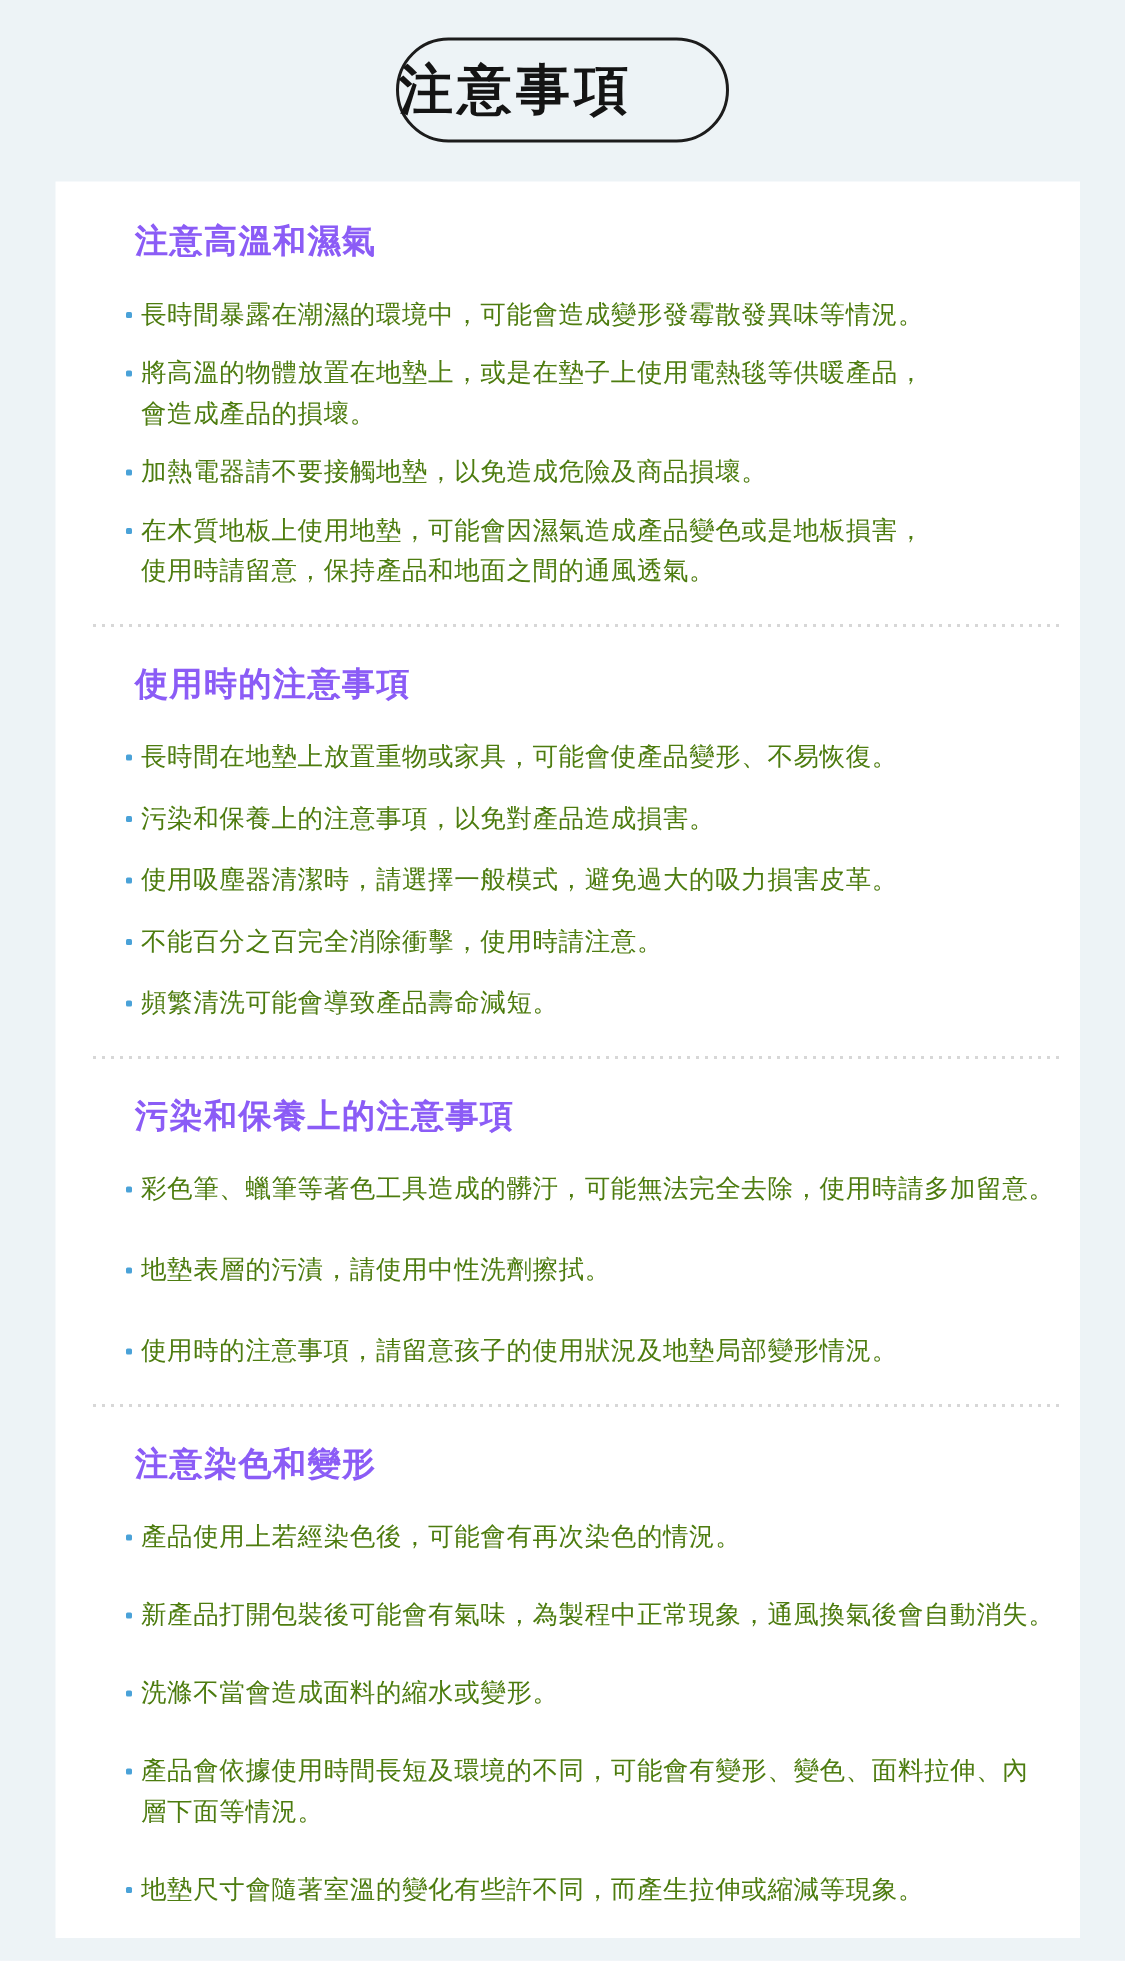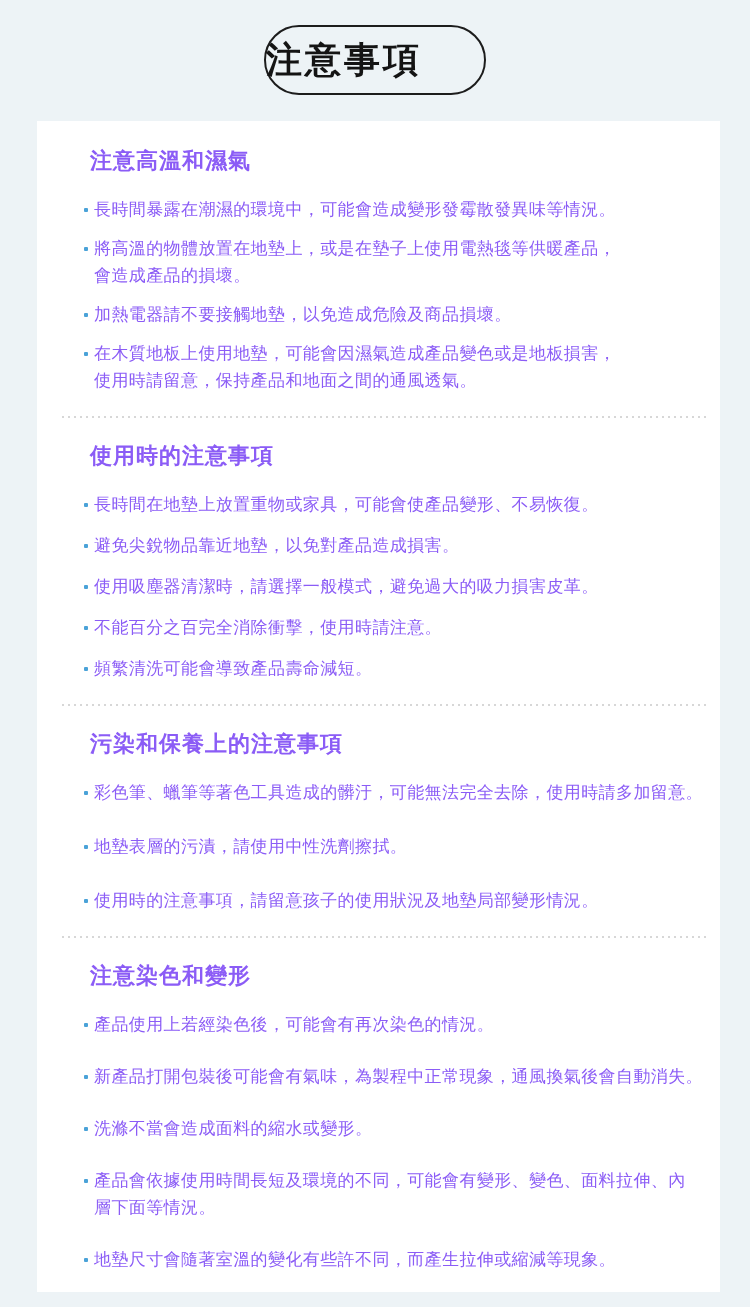--- a/index.html
+++ b/index.html
@@ -64,21 +64,21 @@
     flex: 0 0 auto;
     width: 4px;
     height: 4px;
     border-radius: 1px;
     background: #4aa2d8;
     margin: 12px 6px 0 0;
   }
   .txt {
     font-size: 17px;
     line-height: 27px;
-    color: #8b5cf6;
+    color: #4d7c0f;
     letter-spacing: 0.4px;
     white-space: pre-line;
   }
   .divider {
     height: 2px;
     margin: 22px 0 22px -22px;
     background: repeating-linear-gradient(
       to right,
       #d7d7d7 0px, #d7d7d7 2px,
       transparent 2px, transparent 6px
@@ -119,21 +119,21 @@
       <div class="divider"></div>
       <section class="sec sec-1">
         <h2>使用時的注意事項</h2>
         <ul class="list">
           <li class="item">
             <span class="dot"></span>
             <span class="txt">長時間在地墊上放置重物或家具，可能會使產品變形、不易恢復。</span>
           </li>
           <li class="item">
             <span class="dot"></span>
-            <span class="txt">避免尖銳物品靠近地墊，以免對產品造成損害。</span>
+            <span class="txt">污染和保養上的注意事項，以免對產品造成損害。</span>
           </li>
           <li class="item">
             <span class="dot"></span>
             <span class="txt">使用吸塵器清潔時，請選擇一般模式，避免過大的吸力損害皮革。</span>
           </li>
           <li class="item">
             <span class="dot"></span>
             <span class="txt">不能百分之百完全消除衝擊，使用時請注意。</span>
           </li>
           <li class="item">

